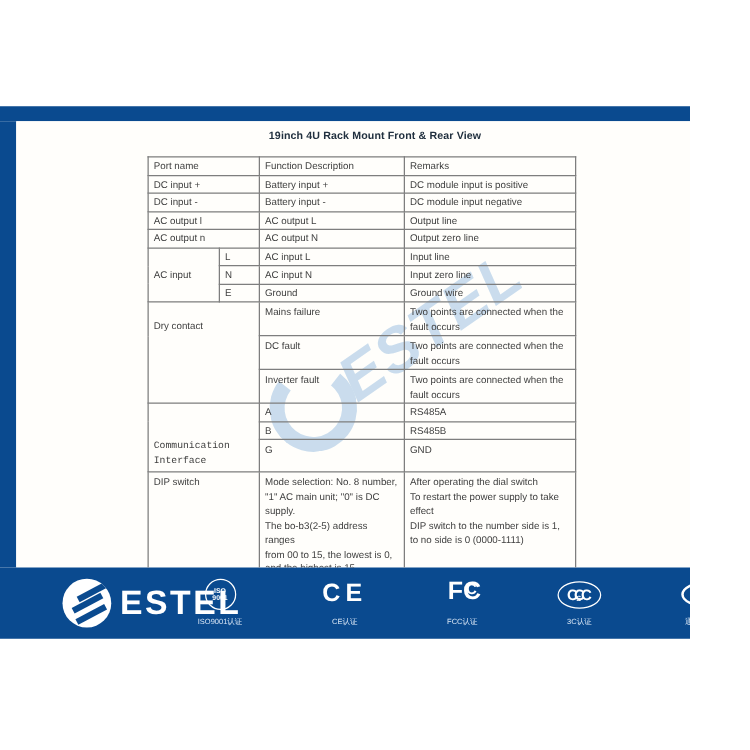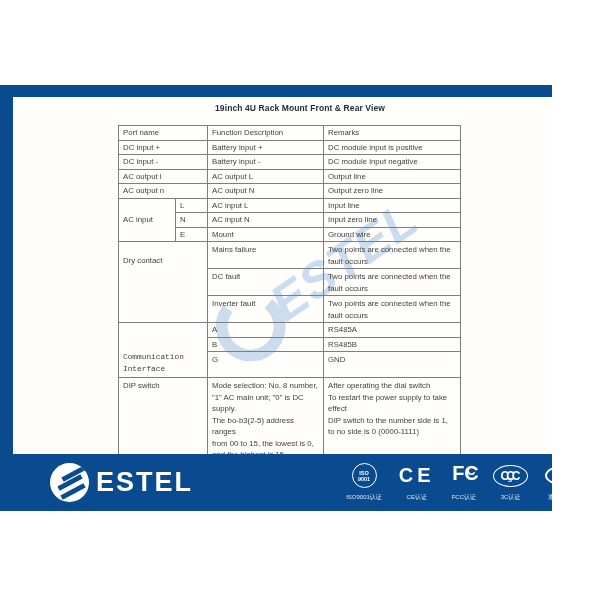--- a/index.html
+++ b/index.html
@@ -42,21 +42,21 @@
   td.va-bottom{vertical-align:bottom;padding-bottom:2px;font-family:Liberation Mono, monospace;}
   td.dry-label{vertical-align:top;padding-top:13px;}
   
   .band{position:absolute;left:0;top:454px;width:600px;height:57px;background:#0a4a8f;}
   .brand{position:absolute;left:50px;top:9px;display:flex;align-items:center;}
   .brand-mark{width:39px;height:39px;border-radius:50%;background:#ffffff;position:relative;overflow:hidden;flex:0 0 auto;}
   .brand-mark i{position:absolute;display:block;width:26px;height:5px;background:#0a4a8f;transform:rotate(-28deg);}
   .brand-mark i.s1{left:11px;top:8px;} .brand-mark i.s2{left:7px;top:17px;} .brand-mark i.s3{left:10px;top:26px;}
   .brand-text{color:#ffffff;font-weight:bold;font-size:27px;letter-spacing:2px;margin-left:7px;}
   .certs{position:absolute;right:13px;top:8px;display:flex;gap:17px;align-items:flex-start;}
-  .cert{display:flex;flex-direction:column;align-items:center;color:#ffffff;}
+  .cert{display:flex;flex-direction:column;align-items:center;color:#ffffff;margin-left:47px;}
   .cert-icon{height:27px;display:flex;align-items:center;justify-content:center;}
   .cert-label{font-size:6px;margin-top:4px;color:#d9e6f5;white-space:nowrap;}
   .iso-badge{
     width:23px;height:23px;border:1.3px solid #ffffff;border-radius:50%;
     display:flex;flex-direction:column;align-items:center;justify-content:center;
     font-size:5.5px;font-weight:bold;line-height:6px;text-align:center;
   }
   .ce-mark{font-size:20px;font-weight:bold;letter-spacing:4px;}
   .fcc-mark{font-size:20px;font-weight:bold;display:flex;align-items:flex-start;}
   .fcc-inner-c{font-size:12px;margin-left:-12px;margin-top:2px;}
@@ -135,21 +135,21 @@
         <td>AC input L</td>
         <td>Input line</td>
       </tr>
       <tr class="h13">
         <td>N</td>
         <td>AC input N</td>
         <td>Input zero line</td>
       </tr>
       <tr class="h13">
         <td>E</td>
-        <td>Mount</td>
+        <td>Ground</td>
         <td>Ground wire</td>
       </tr>
 
       <tr class="h26">
         <td colspan="2" rowspan="3" class="dry-label">Dry contact</td>
         <td class="va-top">Mains failure</td>
         <td class="va-top">Two points are connected when the fault occurs</td>
       </tr>
       <tr class="h26">
         <td class="va-top">DC fault</td>

